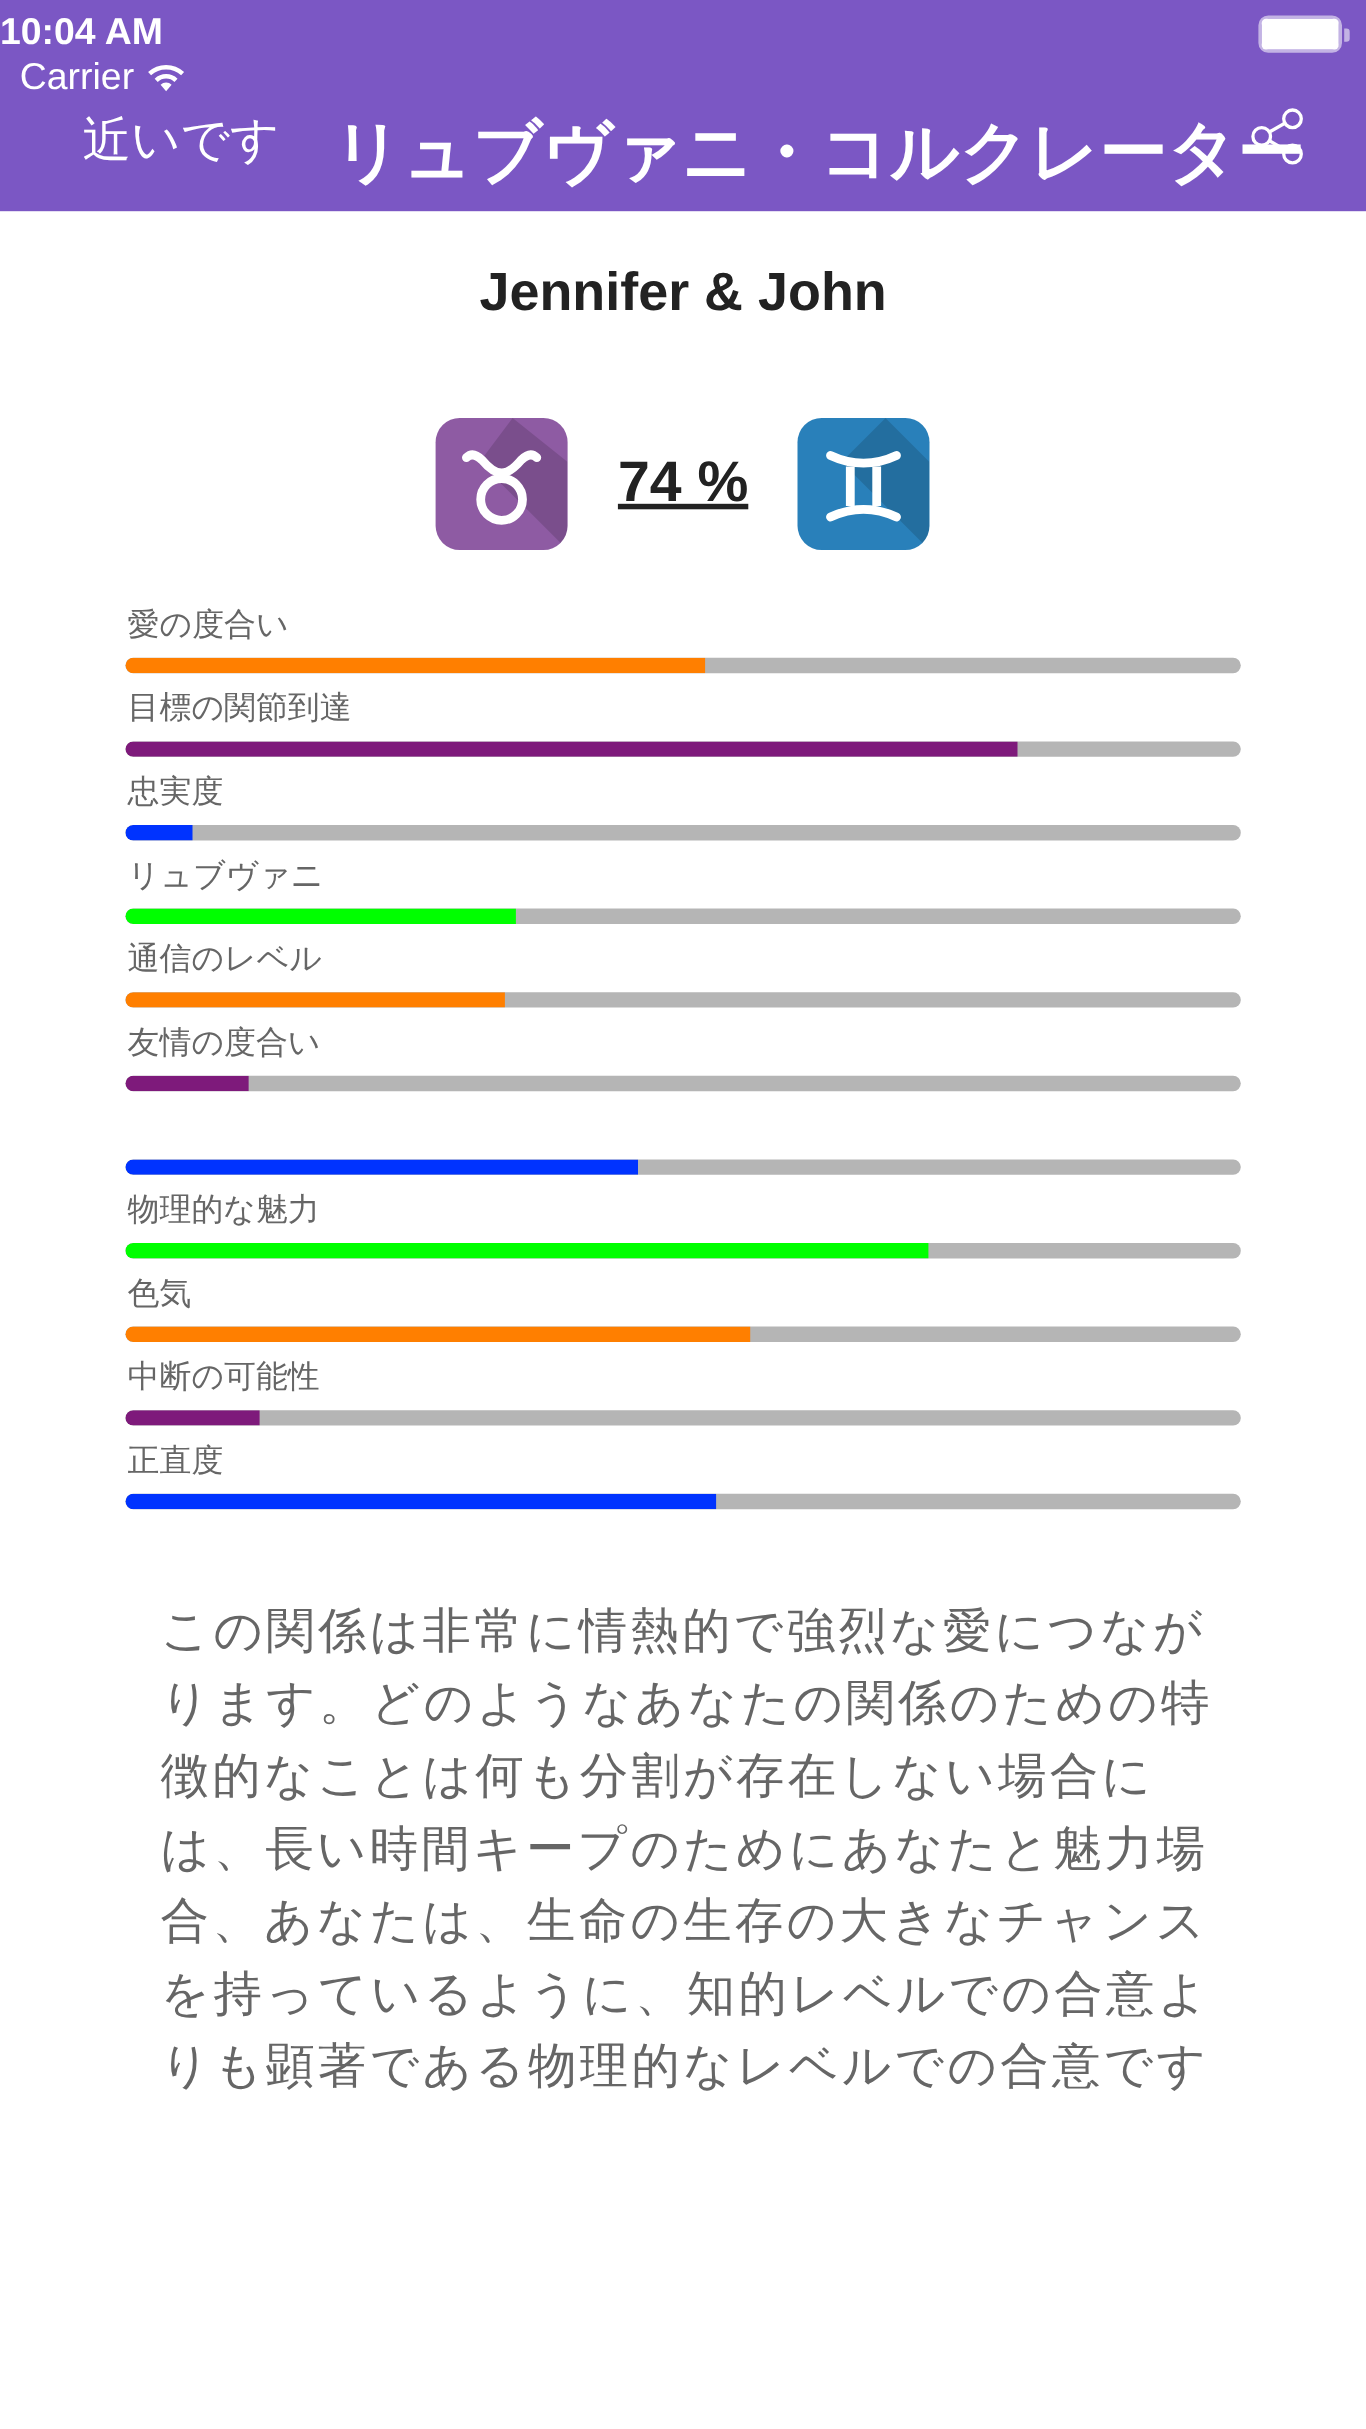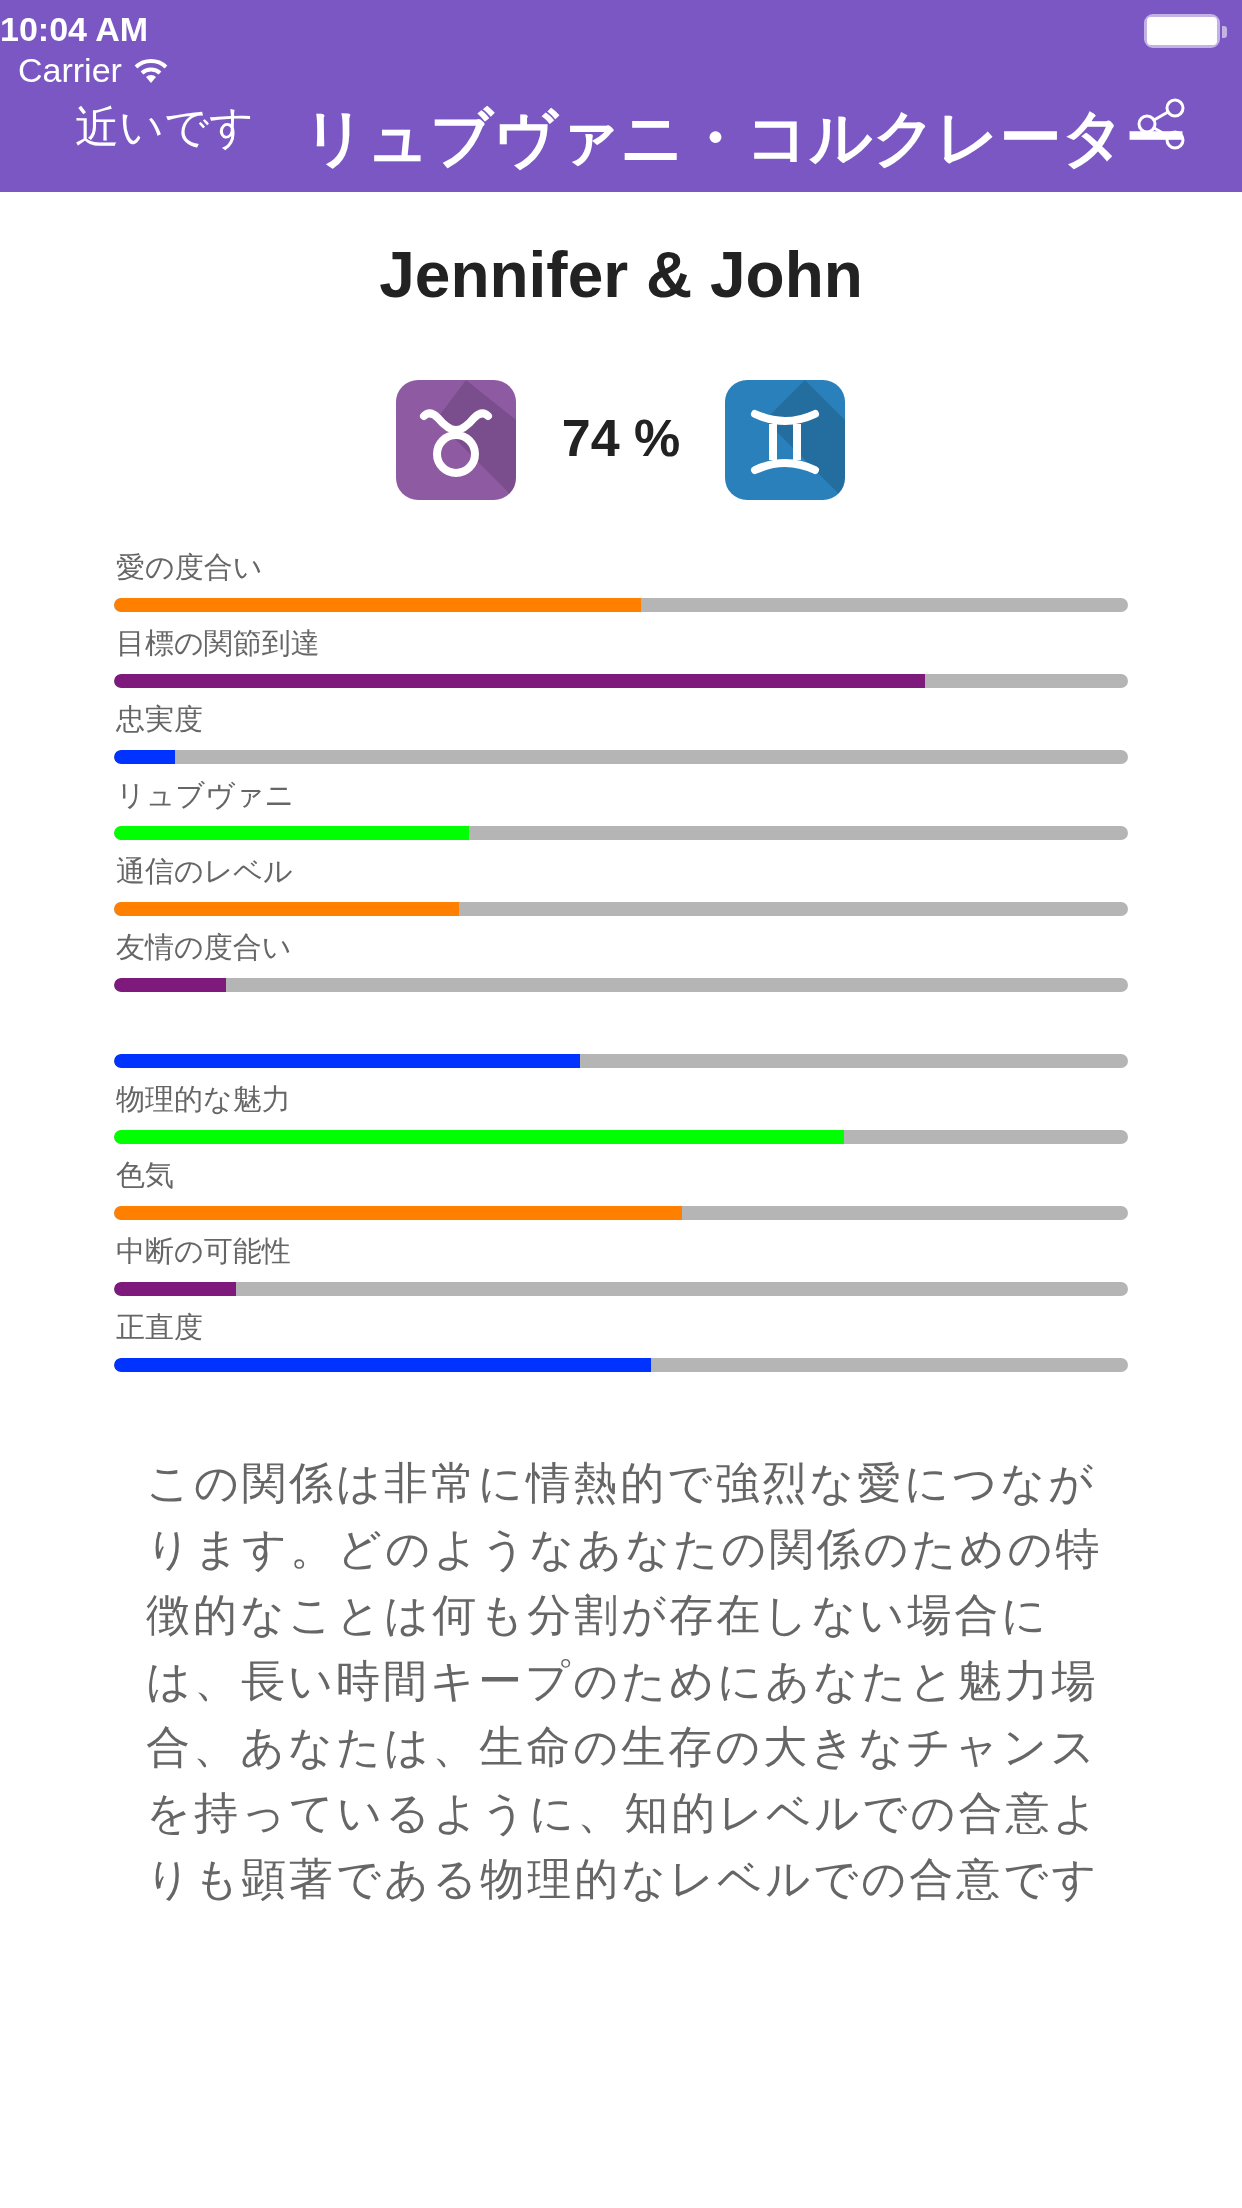--- a/index.html
+++ b/index.html
@@ -12,28 +12,28 @@
   .time { position: absolute; left: 0; width: 1242px; top: 10px; text-align: left; font-family: "Liberation Sans", sans-serif; font-size: 34px; font-weight: bold; }
   .battery { position: absolute; right: 22px; top: 14px; width: 76px; height: 34px; border: 3px solid rgba(255,255,255,0.55); border-radius: 9px; padding: 4px; }
   .battery .fill { width: 100%; height: 100%; background: #fff; border-radius: 4px; }
   .battery::after { content: ""; position: absolute; right: -10px; top: 9px; width: 5px; height: 12px; background: rgba(255,255,255,0.55); border-radius: 0 3px 3px 0; }
 
   .nav { position: absolute; top: 60px; left: 15px; width: 1242px; height: 132px; }
   .back { position: absolute; left: 60px; top: 38px; font-size: 44px; color: #fff; }
   .navtitle { position: absolute; left: 288px; top: 36px; font-size: 62px; font-weight: bold; color: #fff; }
   .share { position: absolute; left: 1120px; top: 36px; width: 56px; height: 56px; }
 
-  .names { position: absolute; top: 238px; left: 0; width: 1242px; text-align: center; font-family: "Liberation Sans", sans-serif; font-weight: bold; font-size: 64px; color: #222; }
+  .names { position: absolute; top: 238px; left: 0; width: 1242px; text-align: center; font-family: "Liberation Sans", sans-serif; font-weight: bold; font-size: 49px; color: #222; }
 
   .signs { position: absolute; top: 380px; left: 0; width: 1242px; height: 120px; }
   .sign { position: absolute; top: 0; width: 120px; height: 120px; border-radius: 22px; overflow: hidden; }
   .sign.taurus { left: 396px; background: #8e5ba3; }
   .sign.gemini { left: 725px; background: #2980ba; }
   .sign svg { position: absolute; left: 0; top: 0; }
-  .percent { position: absolute; left: 540px; width: 162px; top: 28px; text-align: center; font-family: "Liberation Sans", sans-serif; font-weight: bold; font-size: 52px; color: #222; }
+  .percent { position: absolute; left: 540px; width: 162px; top: 28px; text-align: center; font-family: "Liberation Sans", sans-serif; font-weight: bold; font-size: 52px; color: #222; text-decoration: underline; }
 
   .bars { position: absolute; top: 548px; left: 114px; width: 1014px; font-family: Liberation Mono, monospace; }
   .bar-row { height: 76px; position: relative; }
   .bar-label { position: absolute; top: 0; left: 2px; font-size: 29px; color: #666; white-space: nowrap; }
   .track { position: absolute; top: 50px; left: 0; width: 1014px; height: 14px; background: #b5b5b5; border-radius: 7px; overflow: hidden; }
   .fill { position: absolute; left: 0; top: 0; height: 100%; border-radius: 7px 0 0 7px; }
 
   .desc { position: absolute; top: 1450px; left: 146px; width: 960px; font-size: 44px; line-height: 66px; color: #666; letter-spacing: 3px; }
 </style>
 </head>

